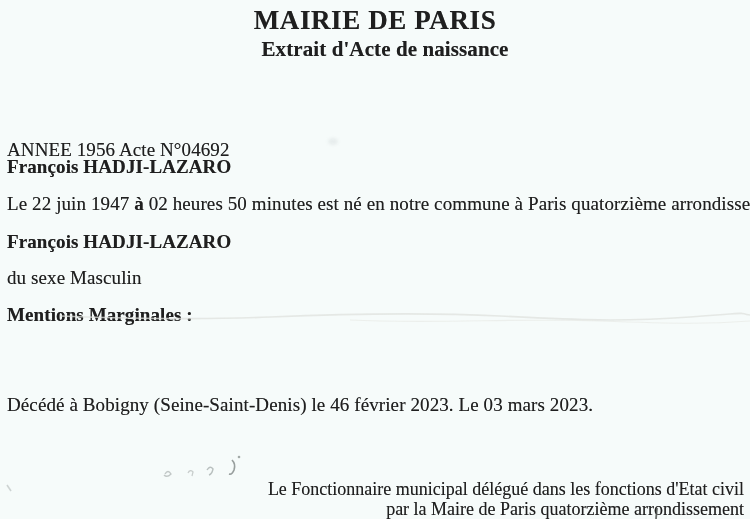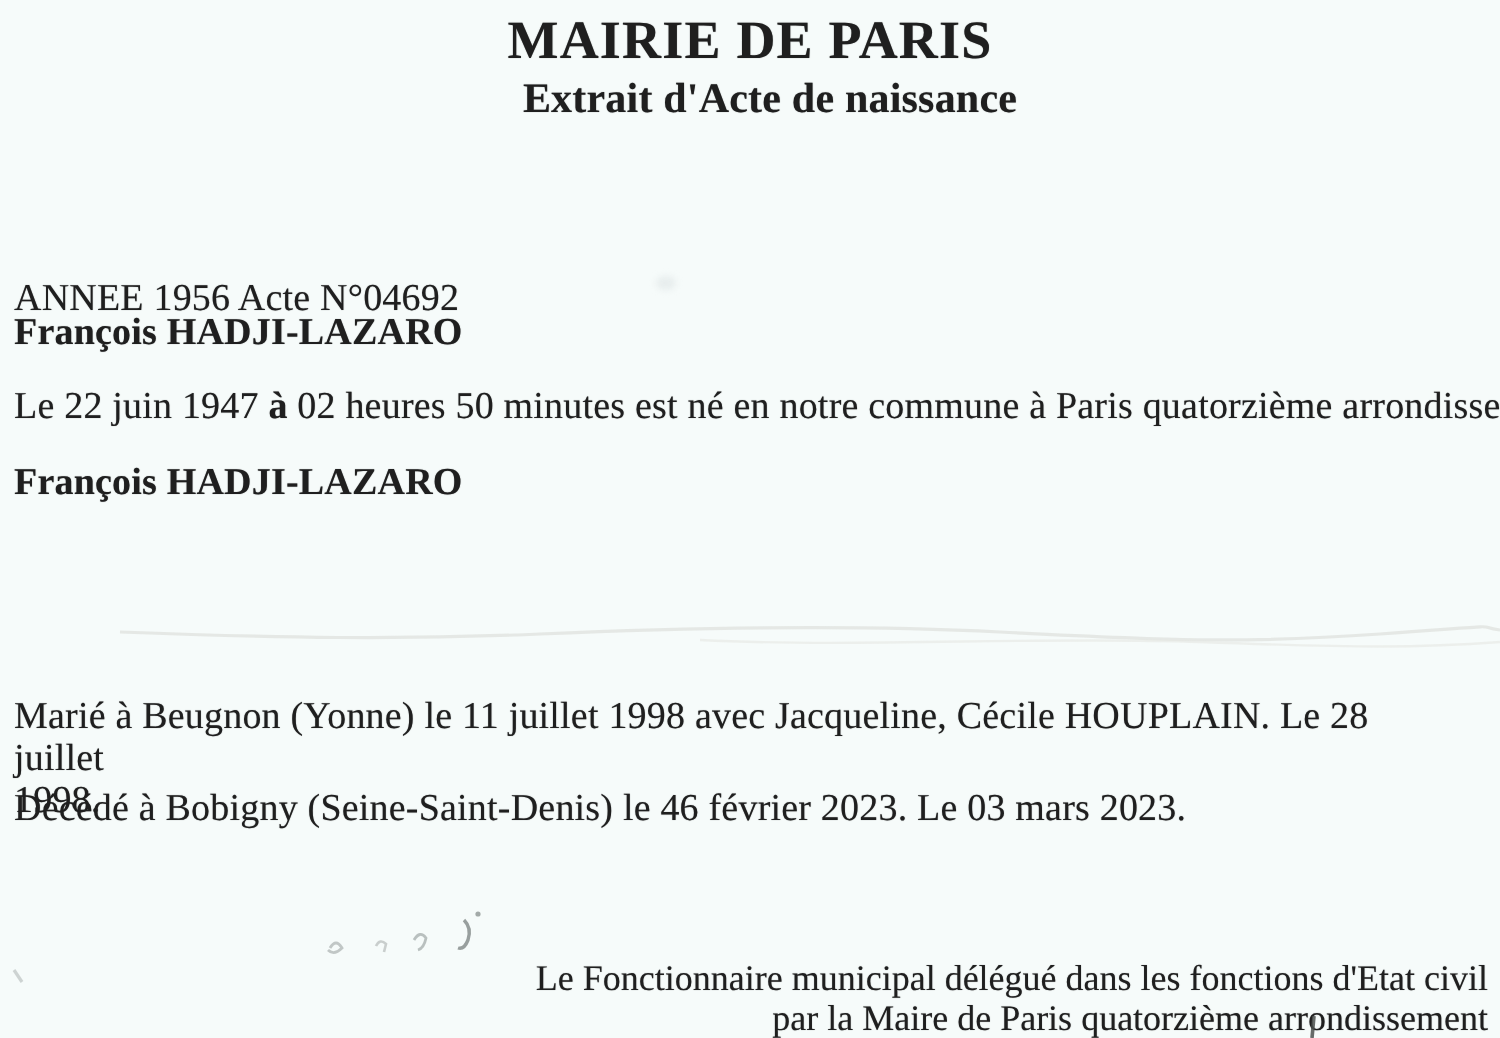--- a/index.html
+++ b/index.html
@@ -55,26 +55,24 @@
   <div class="line body-line act-line">ANNEE 1956 Acte N°04692</div>
 
   <div class="line body-line name-1">François HADJI-LAZARO</div>
 
   <div class="line body-line birth-line">
     <span>Le 22 juin 1947 </span><span class="bold">à</span><span> 02 heures 50 minutes est né en notre commune à Paris quatorzième arrondissement</span>
   </div>
 
   <div class="line body-line name-2">François HADJI-LAZARO</div>
 
+  <div class="line body-line sex-line">du sexe Masculin</div>
 
+  <div class="line body-line mentions-heading">Mentions Marginales :</div>
 
-  <div class="line body-line mention-marriage">
-    <span>Marié à Beugnon (Yonne) le 11 juillet 1998 avec Jacqueline, Cécile HOUPLAIN. Le 28 juillet</span><br>
-    <span>1998.</span>
-  </div>
 
   <div class="line body-line mention-death">Décédé à Bobigny (Seine-Saint-Denis) le 46 février 2023. Le 03 mars 2023.</div>
 
   <div class="footer-block">
     <div>Le Fonctionnaire municipal délégué dans les fonctions d'Etat civil</div>
     <div>par la Maire de Paris quatorzième arrondissement</div>
   </div>
 
   <div class="artifact smudge"></div>
 

